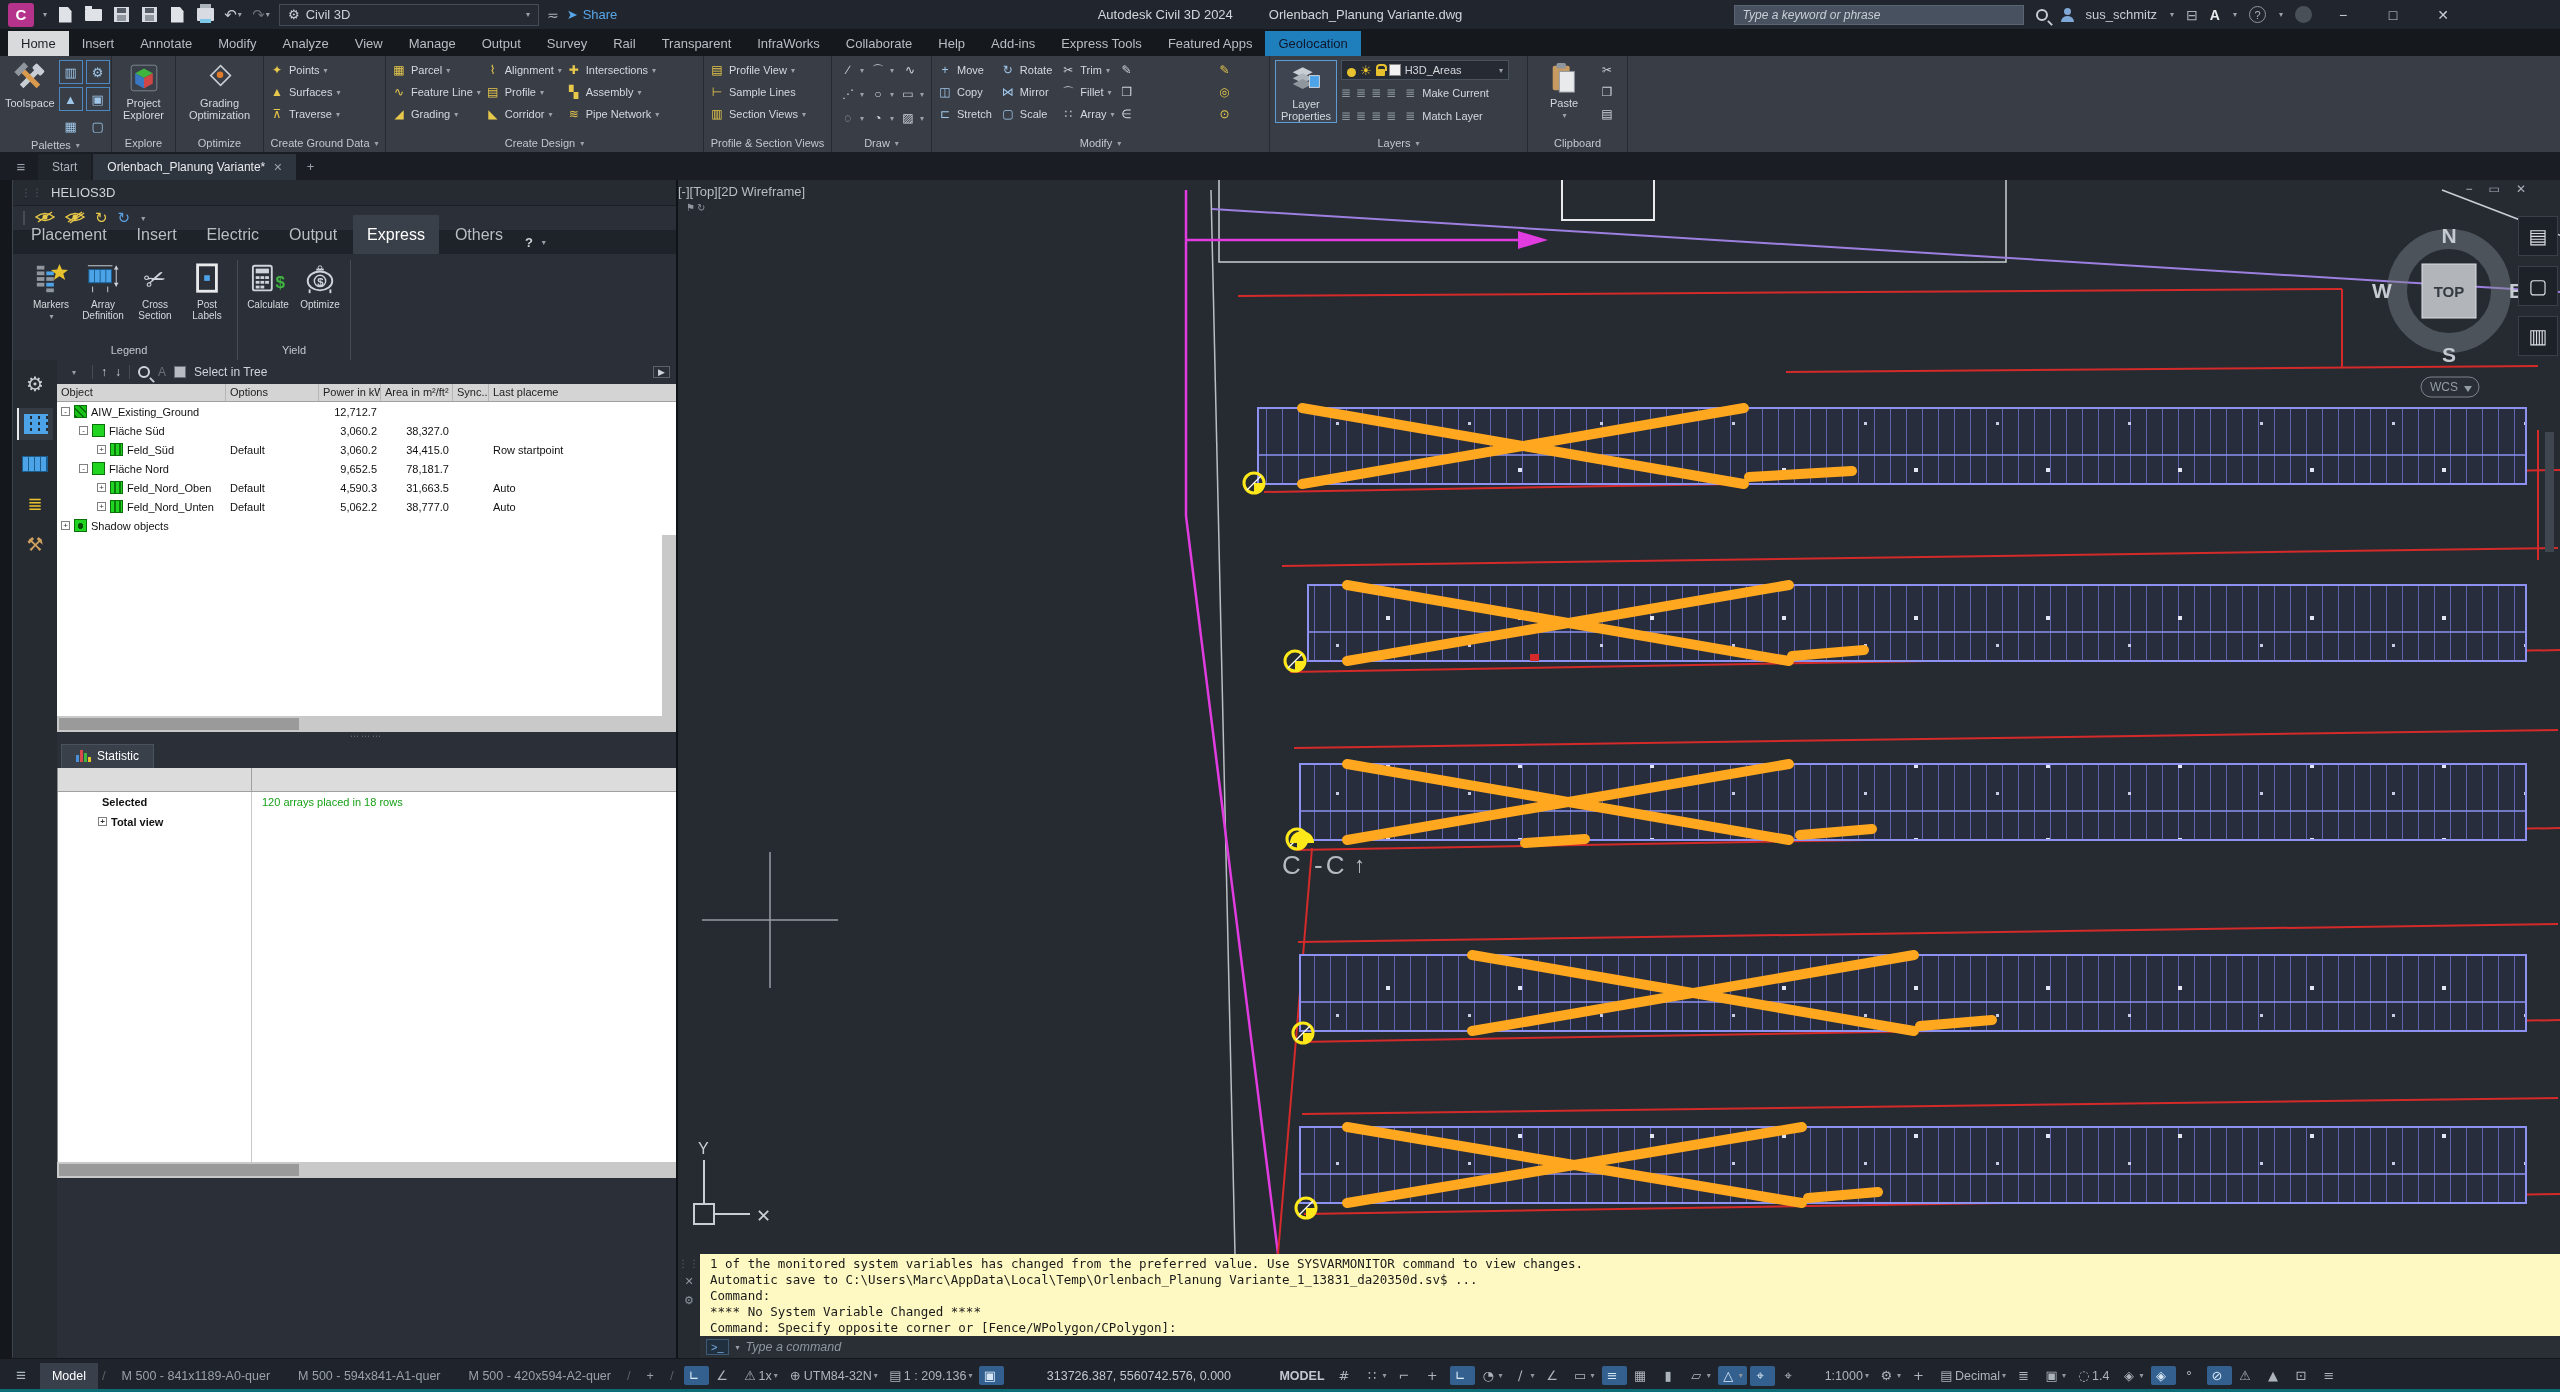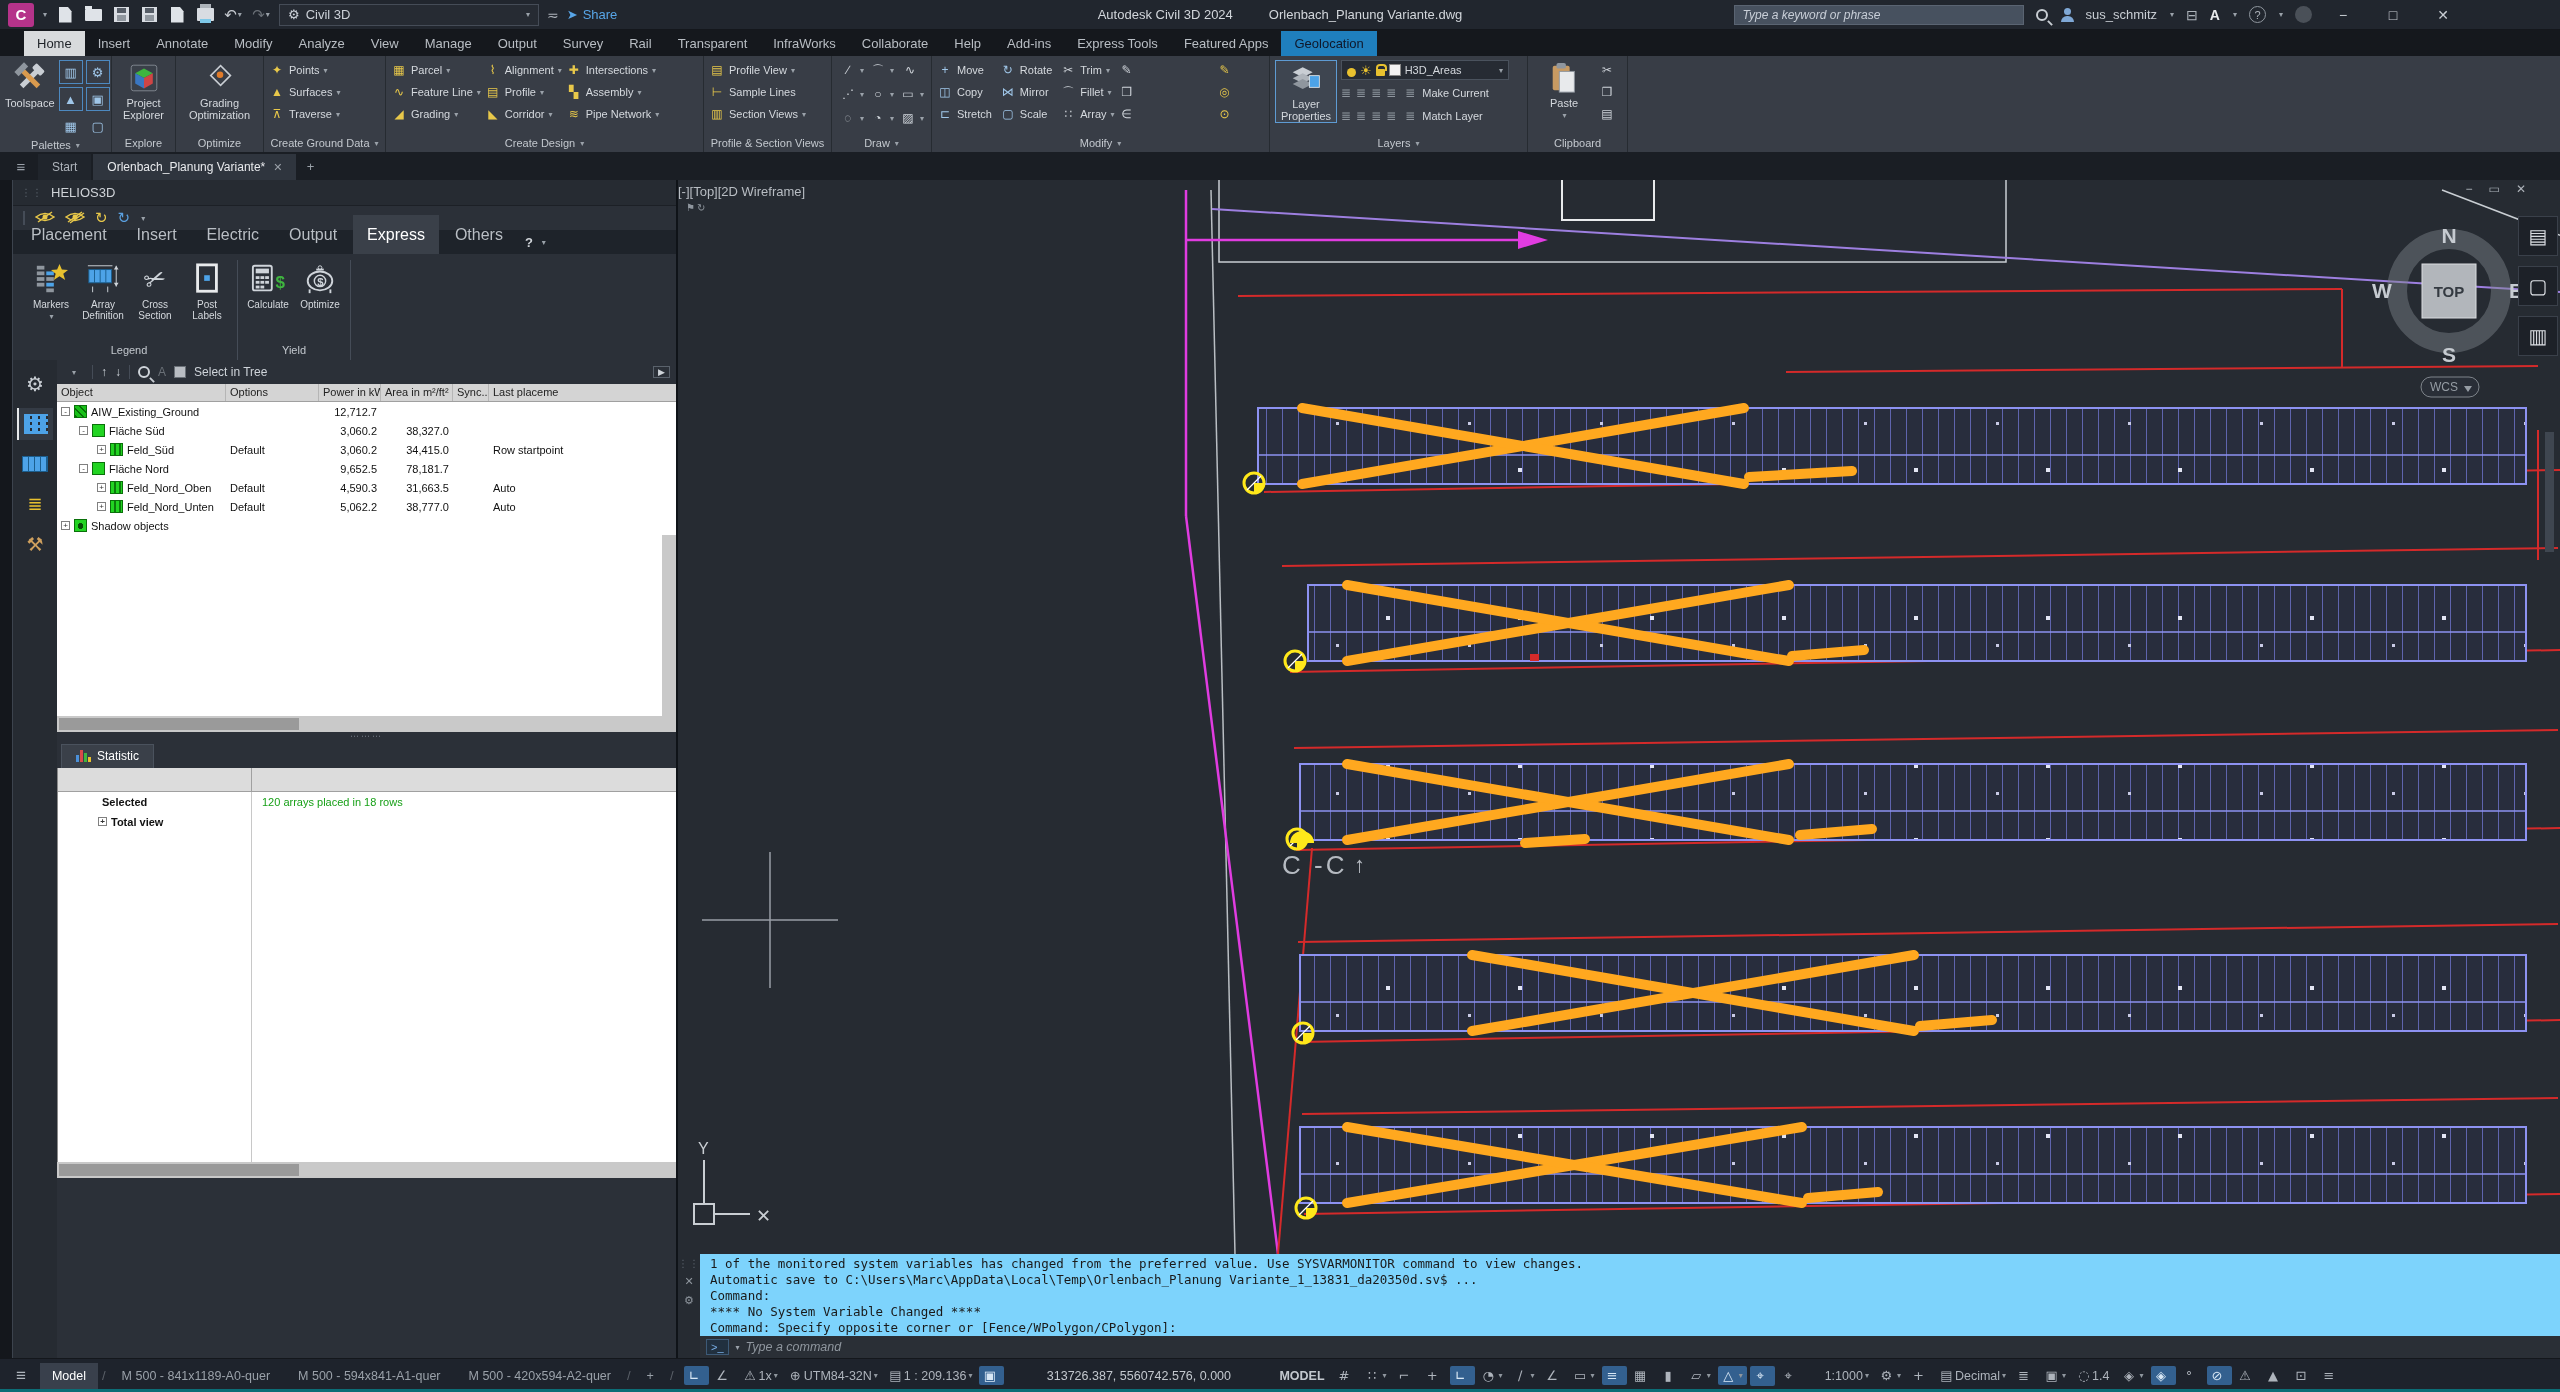--- a/index.html
+++ b/index.html
@@ -27,21 +27,21 @@
 .tb-title{position:absolute;left:50%;transform:translateX(-50%);display:flex;gap:36px;color:#d2d6db;font-size:13px;white-space:nowrap}
 .tb-right{margin-left:auto;display:flex;align-items:center;gap:12px;padding-right:98px}
 .searchbox{width:290px;height:20px;background:#47515f;border:1px solid #5a6472;color:#c9cfd8;font-style:italic;font-size:12px;padding:0 8px;display:flex;align-items:center}
 .ic-mag{width:12px;height:12px;border:2px solid #c8cdd3;border-radius:50%;position:relative}
 .ic-mag::after{content:"";position:absolute;width:6px;height:2px;background:#c8cdd3;transform:rotate(45deg);left:9px;top:11px}
 .ic-user{width:14px;height:14px;position:relative}
 .ic-user::before{content:"";position:absolute;top:0;left:4px;width:7px;height:7px;border-radius:50%;background:#7fa8d6}
 .ic-user::after{content:"";position:absolute;bottom:0;left:1px;width:13px;height:6px;border-radius:6px 6px 0 0;background:#7fa8d6}
 .winbtn{width:38px;text-align:center;color:#c8cdd3;font-size:14px}
 
-#ribbontabs{height:26px;background:#15181d;display:flex;align-items:flex-end;padding-left:24px}
+#ribbontabs{height:26px;background:#15181d;display:flex;align-items:flex-end;padding-left:8px}
 .rtab{padding:0 13px;line-height:25px;color:#b9bec4;font-size:13px;white-space:nowrap}
 .rtab.active{background:#d8dadc;color:#1e2227}
 .rtab.hl{background:#1f7fbd;color:#0f172a}
 
 #ribbon{height:96px;background:#383d46;display:flex}
 .panel{display:flex;flex-direction:column;border-right:1px solid #262b31;flex:none}
 .panel-body{flex:1;display:flex;align-items:flex-start;gap:4px;padding:4px 5px 0 5px}
 .panel-label{height:18px;display:flex;align-items:center;justify-content:center;gap:4px;color:#c3c8ce;font-size:11px;white-space:nowrap;padding:0 4px}
 .bigbtn{display:flex;flex-direction:column;align-items:center;width:62px;gap:1px;color:#d5d9de;font-size:11px;text-align:center;line-height:12px}
 .bigbtn .bicon{height:36px;display:flex;align-items:center;justify-content:center}
@@ -147,21 +147,21 @@
 .vp-label{position:absolute;left:0;top:4px;color:#b8bdc3;font-size:13px}
 .vp-mini{position:absolute;left:8px;top:22px;color:#8f969e;font-size:10px;letter-spacing:2px}
 .vp-ctl{position:absolute;right:34px;top:2px;display:flex;gap:16px;color:#aeb4bb;font-size:12px}
 .right-icons{position:absolute;right:2px;top:36px;display:flex;flex-direction:column;gap:10px}
 .right-icons .ri{width:40px;height:40px;background:#1d2128;border:1px solid #3a404a;color:#d8dbe0;font-size:20px;display:flex;align-items:center;justify-content:center}
 .vscroll-thumb{position:absolute;right:6px;top:252px;width:9px;height:120px;background:#3f4650}
 
 #cmd{position:absolute;left:0;right:0;bottom:0;height:104px;display:flex}
 .cmd-gutter{width:22px;background:#262b32;display:flex;flex-direction:column;align-items:center;padding-top:4px;gap:6px;color:#8f969e;font-size:11px}
 .cmd-main{flex:1;display:flex;flex-direction:column}
-.cmd-hist{flex:1;background:#7dd3fc;color:#1a1a1a;font-family:"DejaVu Sans Mono",monospace;font-size:12.5px;line-height:16px;padding:2px 0 16px 10px;overflow:hidden}
+.cmd-hist{flex:1;background:#fef9c3;color:#1a1a1a;font-family:"DejaVu Sans Mono",monospace;font-size:12.5px;line-height:16px;padding:2px 0 16px 10px;overflow:hidden}
 .cmd-input{height:22px;background:#2a2f36;display:flex;align-items:center;gap:6px;padding-left:6px}
 .cmd-badge{background:#21303f;border:1px solid #3d5a77;color:#7ab0e8;font-size:11px;padding:0 4px;height:16px;line-height:15px}
 .cmd-ph{color:#8f969e;font-style:italic;font-size:12.5px}
 
 #statusbar{height:34px;background:#1e232c;display:flex;align-items:center;padding:0 6px;gap:4px;border-top:1px solid #14171c;white-space:nowrap;position:relative}
 #statusbar::after{content:"";position:absolute;left:0;right:0;bottom:0;height:3px;background:#0c6d76}
 .sb-burger{font-size:17px;color:#aeb4bc;padding:0 10px}
 .sb-tab{padding:0 12px;line-height:26px;color:#9aa1a9;font-size:12.5px}
 .sb-tab.active{background:#39404c;color:#fff}
 .sb-slash{color:#5a6068}

